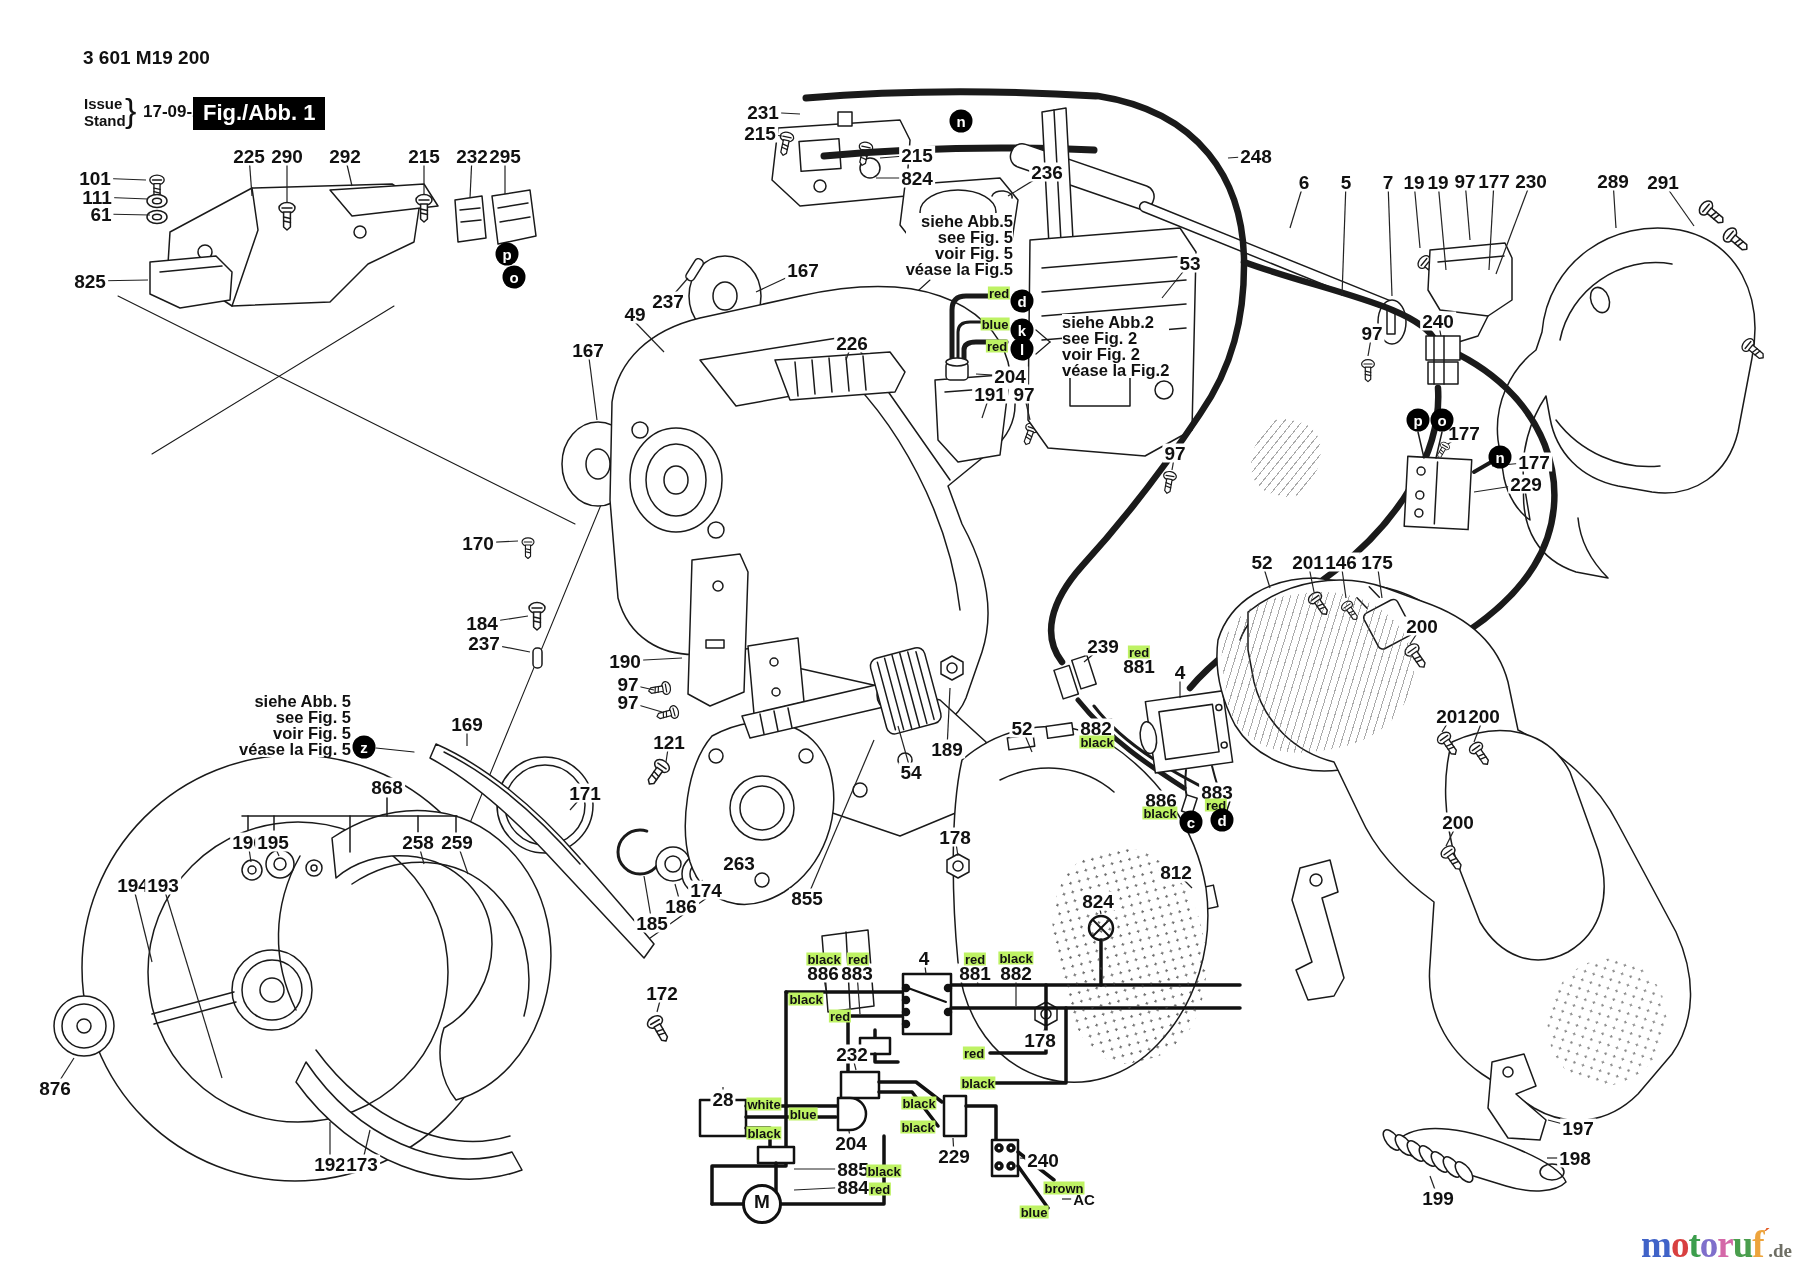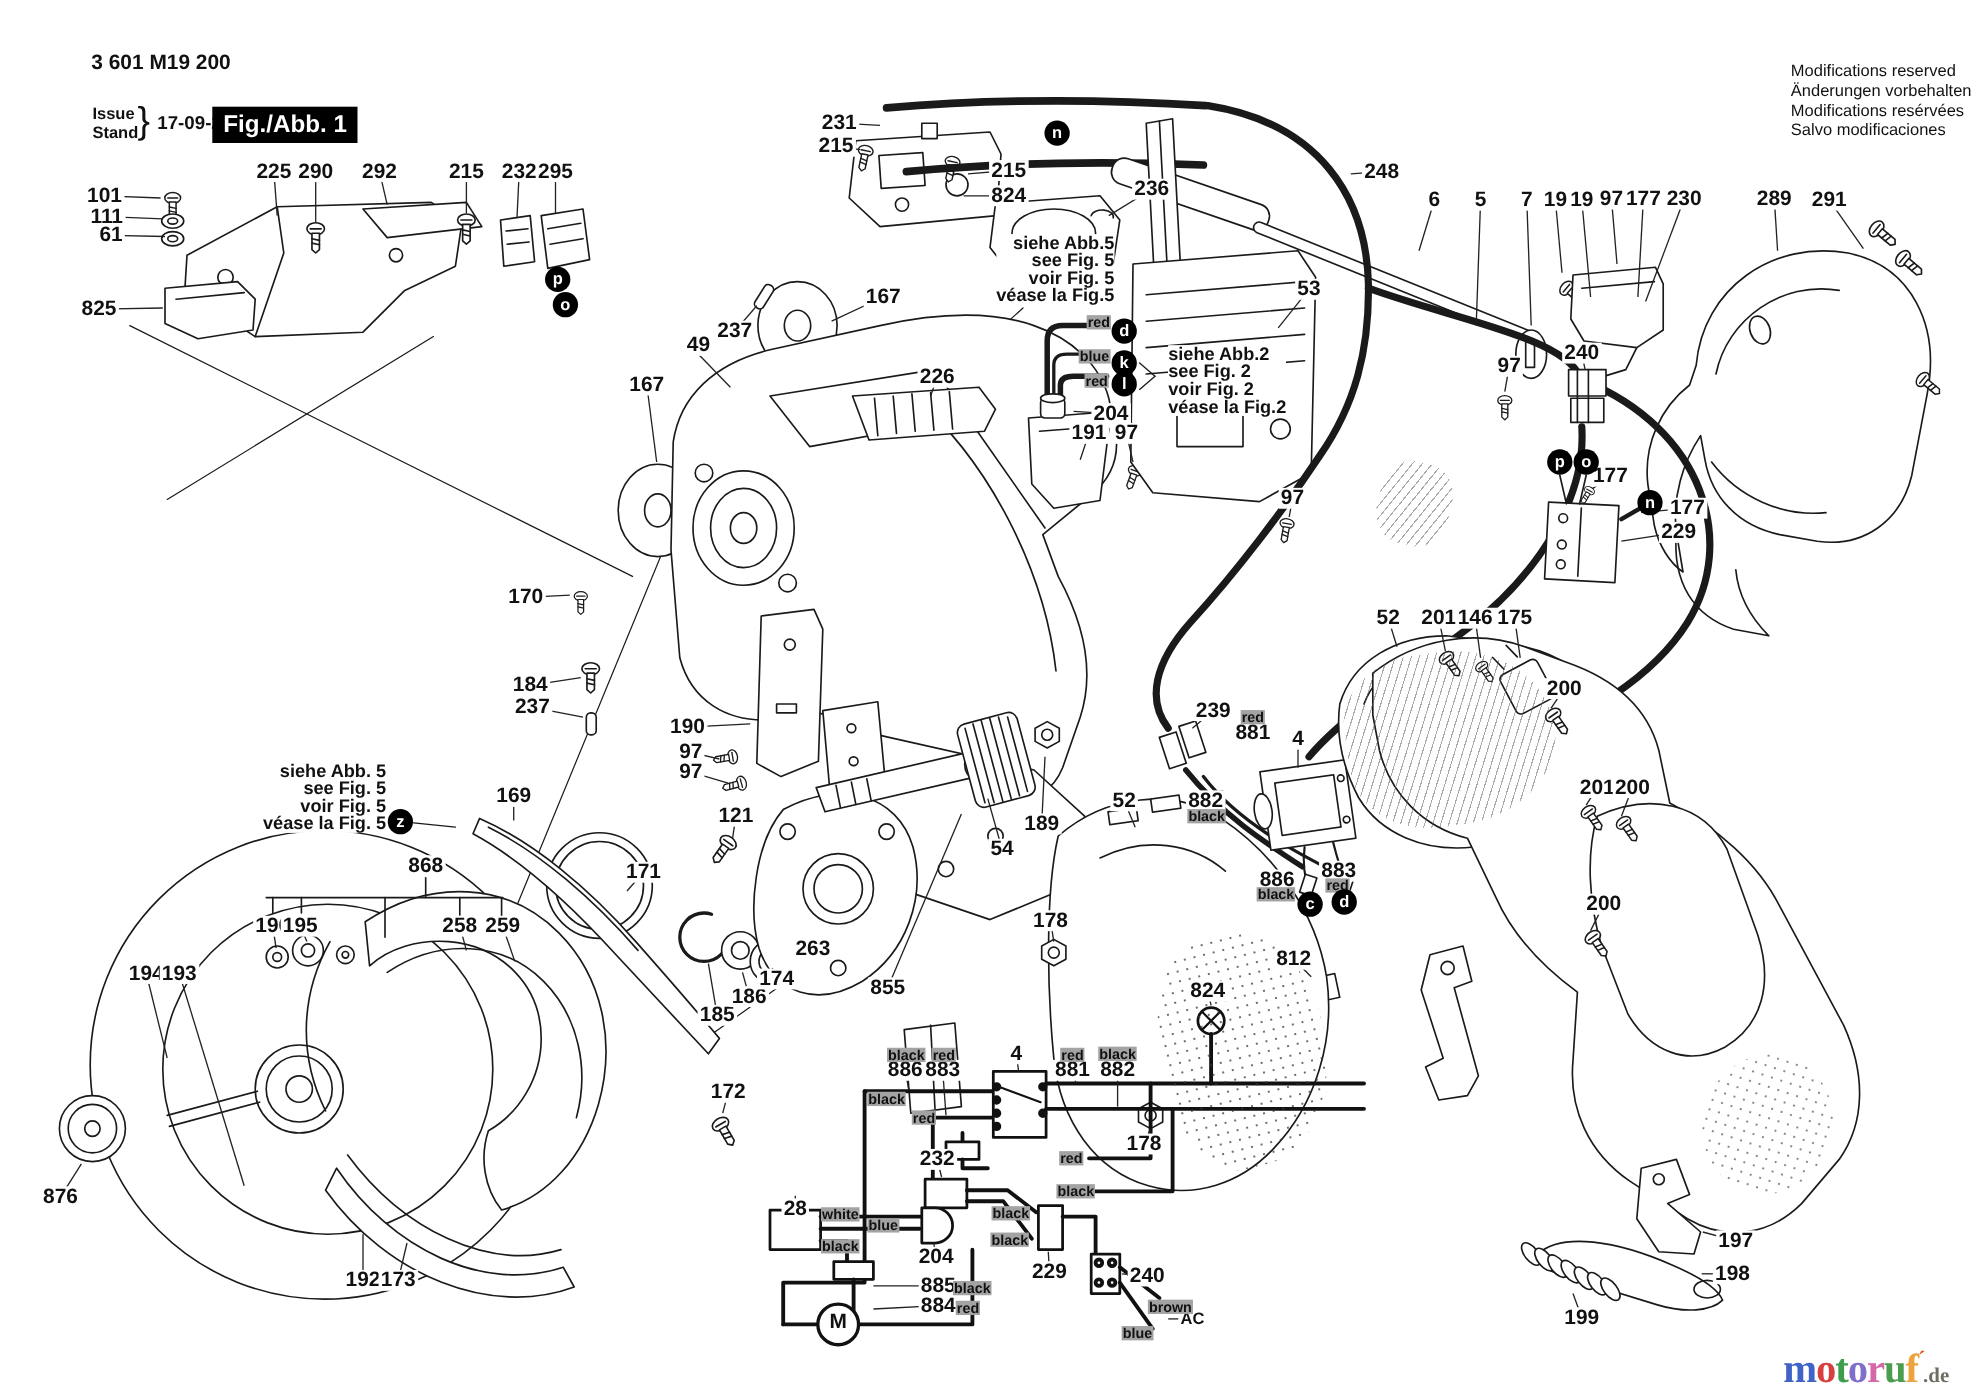--- a/index.html
+++ b/index.html
@@ -3,38 +3,38 @@
 <meta charset="utf-8">
 <style>
   html,body{margin:0;padding:0;background:#fff;}
   #canvas{position:relative;width:1800px;height:1271px;background:#fff;overflow:hidden;
           font-family:"Liberation Sans",sans-serif;color:#111;}
   #art,#leads{position:absolute;left:0;top:0;z-index:1;}
   #leads{z-index:3;}
   .plbl{position:absolute;transform:translate(-50%,-50%);font-weight:bold;font-size:19px;
         line-height:1;background:#fff;padding:0 2px;white-space:nowrap;z-index:5;}
   .wlbl{position:absolute;transform:translate(-50%,-50%);font-weight:bold;font-size:13px;
-        line-height:1;background:#a3a3a3;padding:0 1px;white-space:nowrap;z-index:5;}
+        line-height:1;background:#bef264;padding:0 1px;white-space:nowrap;z-index:5;}
   .mkr{position:absolute;transform:translate(-50%,-50%);width:23px;height:23px;border-radius:50%;
        background:#000;color:#fff;font-weight:bold;font-size:15px;line-height:23px;text-align:center;z-index:6;}
   .mot{position:absolute;transform:translate(-50%,-50%);width:34px;height:34px;border:3px solid #111;
        border-radius:50%;background:#fff;color:#111;font-weight:bold;font-size:19px;line-height:29px;text-align:center;z-index:6;}
   .xref{position:absolute;font-weight:bold;font-size:16.5px;line-height:16px;white-space:nowrap;z-index:5;background:#fff;}
   .xref div{background:#fff;}
   #header{position:absolute;left:83px;top:47px;z-index:5;}
   #part-number{font-weight:bold;font-size:19px;}
   #issue-wrap{position:relative;margin-top:24px;height:40px;width:300px;}
   #issue-en{position:absolute;left:1px;top:2px;font-size:15px;font-weight:bold;}
   #issue-de{position:absolute;left:1px;top:19px;font-size:15px;font-weight:bold;}
   #issue-brace{position:absolute;left:42px;top:-2px;font-size:34px;font-weight:400;}
   #issue-date{position:absolute;left:60px;top:9px;font-size:17px;font-weight:bold;}
   #fig-box{position:absolute;left:110px;top:4px;background:#000;color:#fff;font-weight:bold;
            font-size:22px;padding:3px 10px 4px;}
   #notes{position:absolute;left:1628px;top:56px;font-size:15px;line-height:18px;z-index:5;}
-  #logo{position:absolute;right:28px;bottom:8px;z-index:6;font-family:"Liberation Serif",serif;
+  #logo{position:absolute;right:8px;bottom:8px;z-index:6;font-family:"Liberation Serif",serif;
         font-weight:bold;font-size:37px;letter-spacing:-1px;line-height:1;}
   #logo .de{font-size:19px;letter-spacing:0;}
   #logo .tick{font-size:20px;vertical-align:14px;letter-spacing:-2px;}
   .speckle{position:absolute;z-index:2;background-image:radial-gradient(#3c3c3c 1.1px,transparent 1.3px);
            background-size:9px 9px;opacity:.75;}
   .hatch{position:absolute;z-index:2;background:repeating-linear-gradient(115deg,#555 0 1px,transparent 1px 7px);opacity:.5;}
 </style>
 </head>
 <body>
 
@@ -520,26 +520,20 @@
     <div id="part-number">3 601 M19 200</div>
     <div id="issue-wrap">
       <span id="issue-en">Issue</span>
       <span id="issue-de">Stand</span>
       <span id="issue-brace">}</span>
       <span id="issue-date">17-09-27</span>
       <span id="fig-box">Fig./Abb. 1</span>
     </div>
   </div>
 
-  <div id="notes">
-    <div>Modifications reserved</div>
-    <div>Änderungen vorbehalten</div>
-    <div>Modifications resérvées</div>
-    <div>Salvo modificaciones</div>
-  </div>
 
   <div id="xrefs">
       <div class="xref" style="right: 787px; text-align: right; top: 213px;">
         <div>siehe Abb.5</div>
         <div>see Fig. 5</div>
         <div>voir Fig. 5</div>
         <div>véase la Fig.5</div>
       </div>
       <div class="xref" style="left: 1062px; top: 314px;">
         <div>siehe Abb.2</div>

